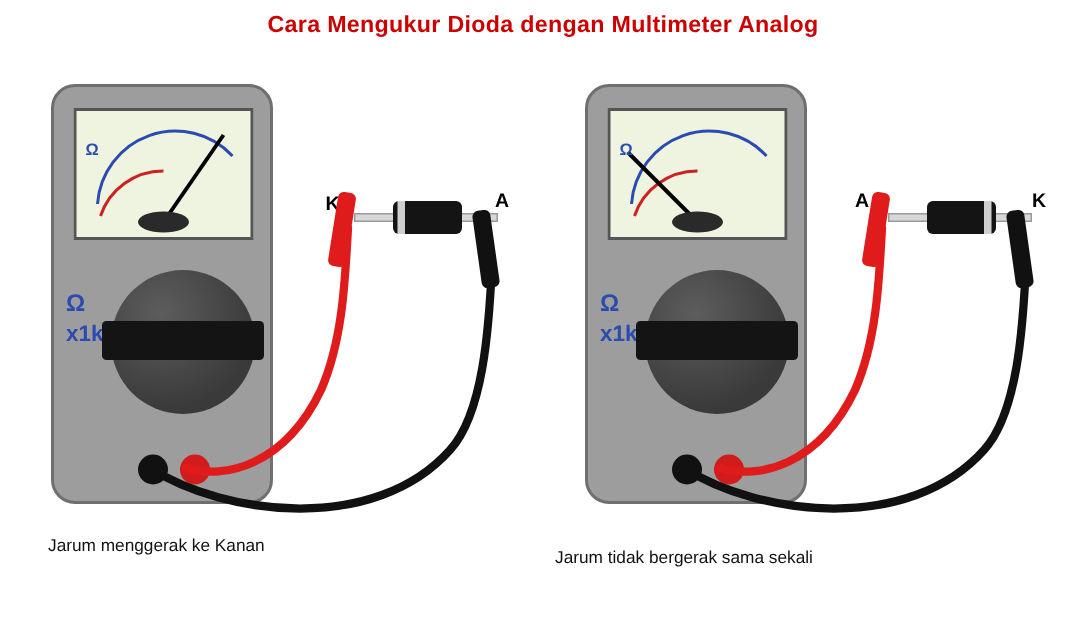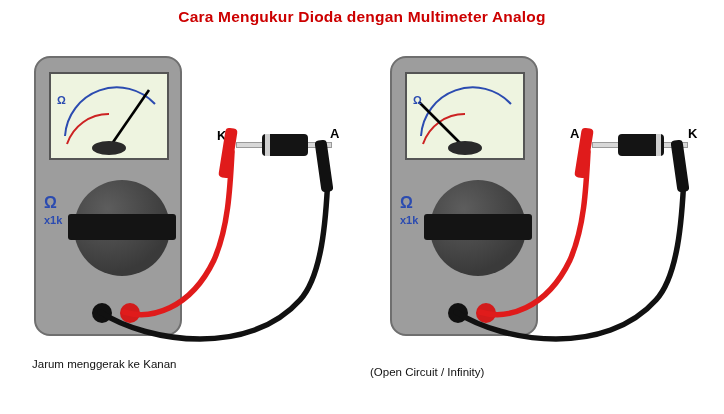--- a/index.html
+++ b/index.html
@@ -22,21 +22,21 @@
     position:absolute;left:13px;top:14px;width:120px;height:88px;
     background:#eef4e0;border:2px solid #555;box-sizing:border-box;
   }
   .ohm-small{position:absolute;left:6px;top:20px;font-size:11px;color:#2b4bb0;font-weight:bold;}
   .knob{
     position:absolute;left:38px;top:122px;width:96px;height:96px;border-radius:50%;
     background:radial-gradient(circle at 35% 30%, #5d5d5d, #3a3a3a 70%);
   }
   .knob .bar{position:absolute;left:-6px;top:34px;width:108px;height:26px;background:#141414;border-radius:3px;}
   .ohm-big{position:absolute;left:8px;top:136px;font-size:16px;color:#2b4bb0;font-weight:bold;}
-  .xk{position:absolute;left:8px;top:156px;font-size:11px;color:#2b4bb0;font-weight:bold;}
+  .xk{position:absolute;left:8px;top:156px;font-size:15px;color:#2b4bb0;font-weight:bold;}
   .jack{position:absolute;width:20px;height:20px;border-radius:50%;}
   .jack.black{background:#111;left:56px;top:245px;}
   .jack.red{background:#d21b1b;left:84px;top:245px;}
 
   
   .screen svg{position:absolute;left:0;top:0;}
 
   
   .diode{position:absolute;width:96px;height:22px;}
   .diode .lead{position:absolute;top:8px;height:6px;background:#d8d8d8;border:1px solid #9a9a9a;box-sizing:border-box;}
@@ -128,16 +128,16 @@
     <rect x="578" y="128" width="12" height="50" rx="4" fill="#e01b1b" transform="rotate(9 584 153)"></rect>
 
     <path d="M456 312 C 506 344, 606 356, 656 300 C 678 276, 682 220, 684 176" fill="none" stroke="#111" stroke-width="5.5" stroke-linecap="round"></path>
     <rect x="674" y="140" width="12" height="52" rx="4" fill="#111" transform="rotate(-8 680 166)"></rect>
   </svg>
 
   <div class="cap" style="left:32px;top:356px;width:300px;">
     <div>Jarum menggerak ke Kanan</div>
   </div>
   <div class="cap" style="left:370px;top:364px;width:320px;">
-    <div>(Open Circuit / Infinity)</div>
+    <div>Jarum tidak bergerak sama sekali</div>
   </div>
 
 </div>
 
 </body></html>

